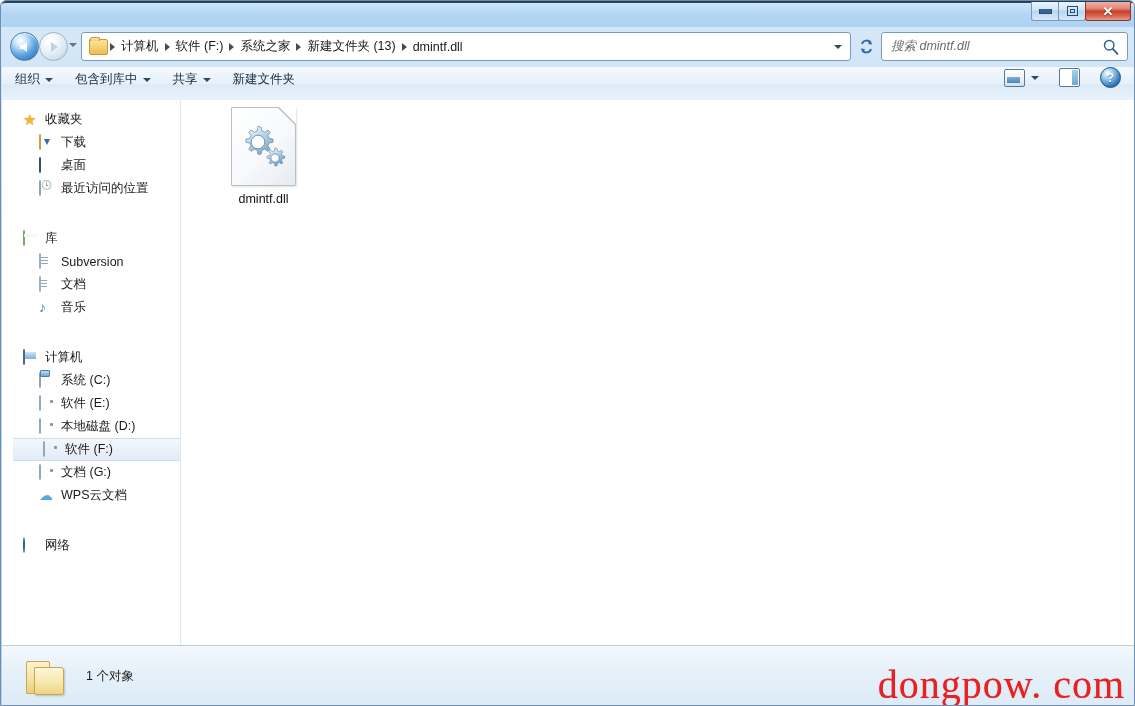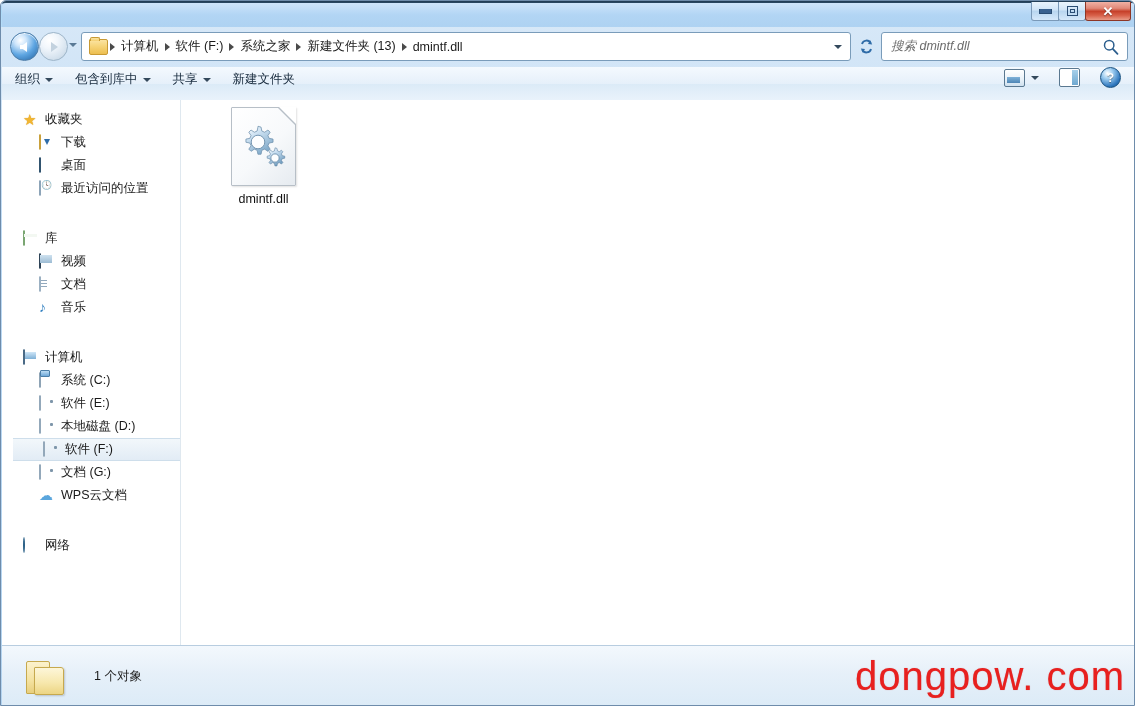--- a/index.html
+++ b/index.html
@@ -399,26 +399,26 @@
     background: linear-gradient(to bottom, #fcf2cd 0%, #f4e2a0 60%, #e8cf7d 100%);
     border: 1px solid #c6a94e; border-radius: 2px 2px 1px 1px;
   }
   .sf-front {
     position: absolute; left: 10px; top: 7px; width: 28px; height: 26px;
     background: linear-gradient(to bottom, #fdf6d9 0%, #f7e8ae 55%, #ecd584 100%);
     border: 1px solid #c6a94e; border-radius: 1px 3px 2px 2px;
     box-shadow: 1px 1px 2px rgba(0,0,0,.18);
   }
   .status-text {
-    margin-left: 28px;
+    margin-left: 20px;
     font-size: 12.5px; color: #1b1b1b;
   }
   .watermark {
-    position: absolute; right: 10px; bottom: 11px;
-    font-family: Liberation Sans, sans-serif;
+    position: absolute; right: 10px; bottom: 2px;
+    font-family: Liberation Serif, serif;
     font-size: 40px;
     color: #e8201f;
     letter-spacing: 1px;
     line-height: 1;
     text-shadow: 0 0 1px rgba(180,0,0,.4);
   }
 </style>
 </head>
 <body>
 
@@ -535,22 +535,22 @@
       </div>
 
       <div class="sb-gap"></div>
 
       <div class="sb-group">
         <div class="sb-row header">
           <span class="sb-ico"><span class="ic-lib"></span></span>
           <span>库</span>
         </div>
         <div class="sb-row child">
-          <span class="sb-ico"><span class="ic-video"></span></span>
-          <span>视频</span>
+          <span class="sb-ico"><span class="ic-svn"></span></span>
+          <span>Subversion</span>
         </div>
         <div class="sb-row child">
           <span class="sb-ico"><span class="ic-doc"></span></span>
           <span>文档</span>
         </div>
         <div class="sb-row child">
           <span class="sb-ico ic-music">♪</span>
           <span>音乐</span>
         </div>
       </div>

